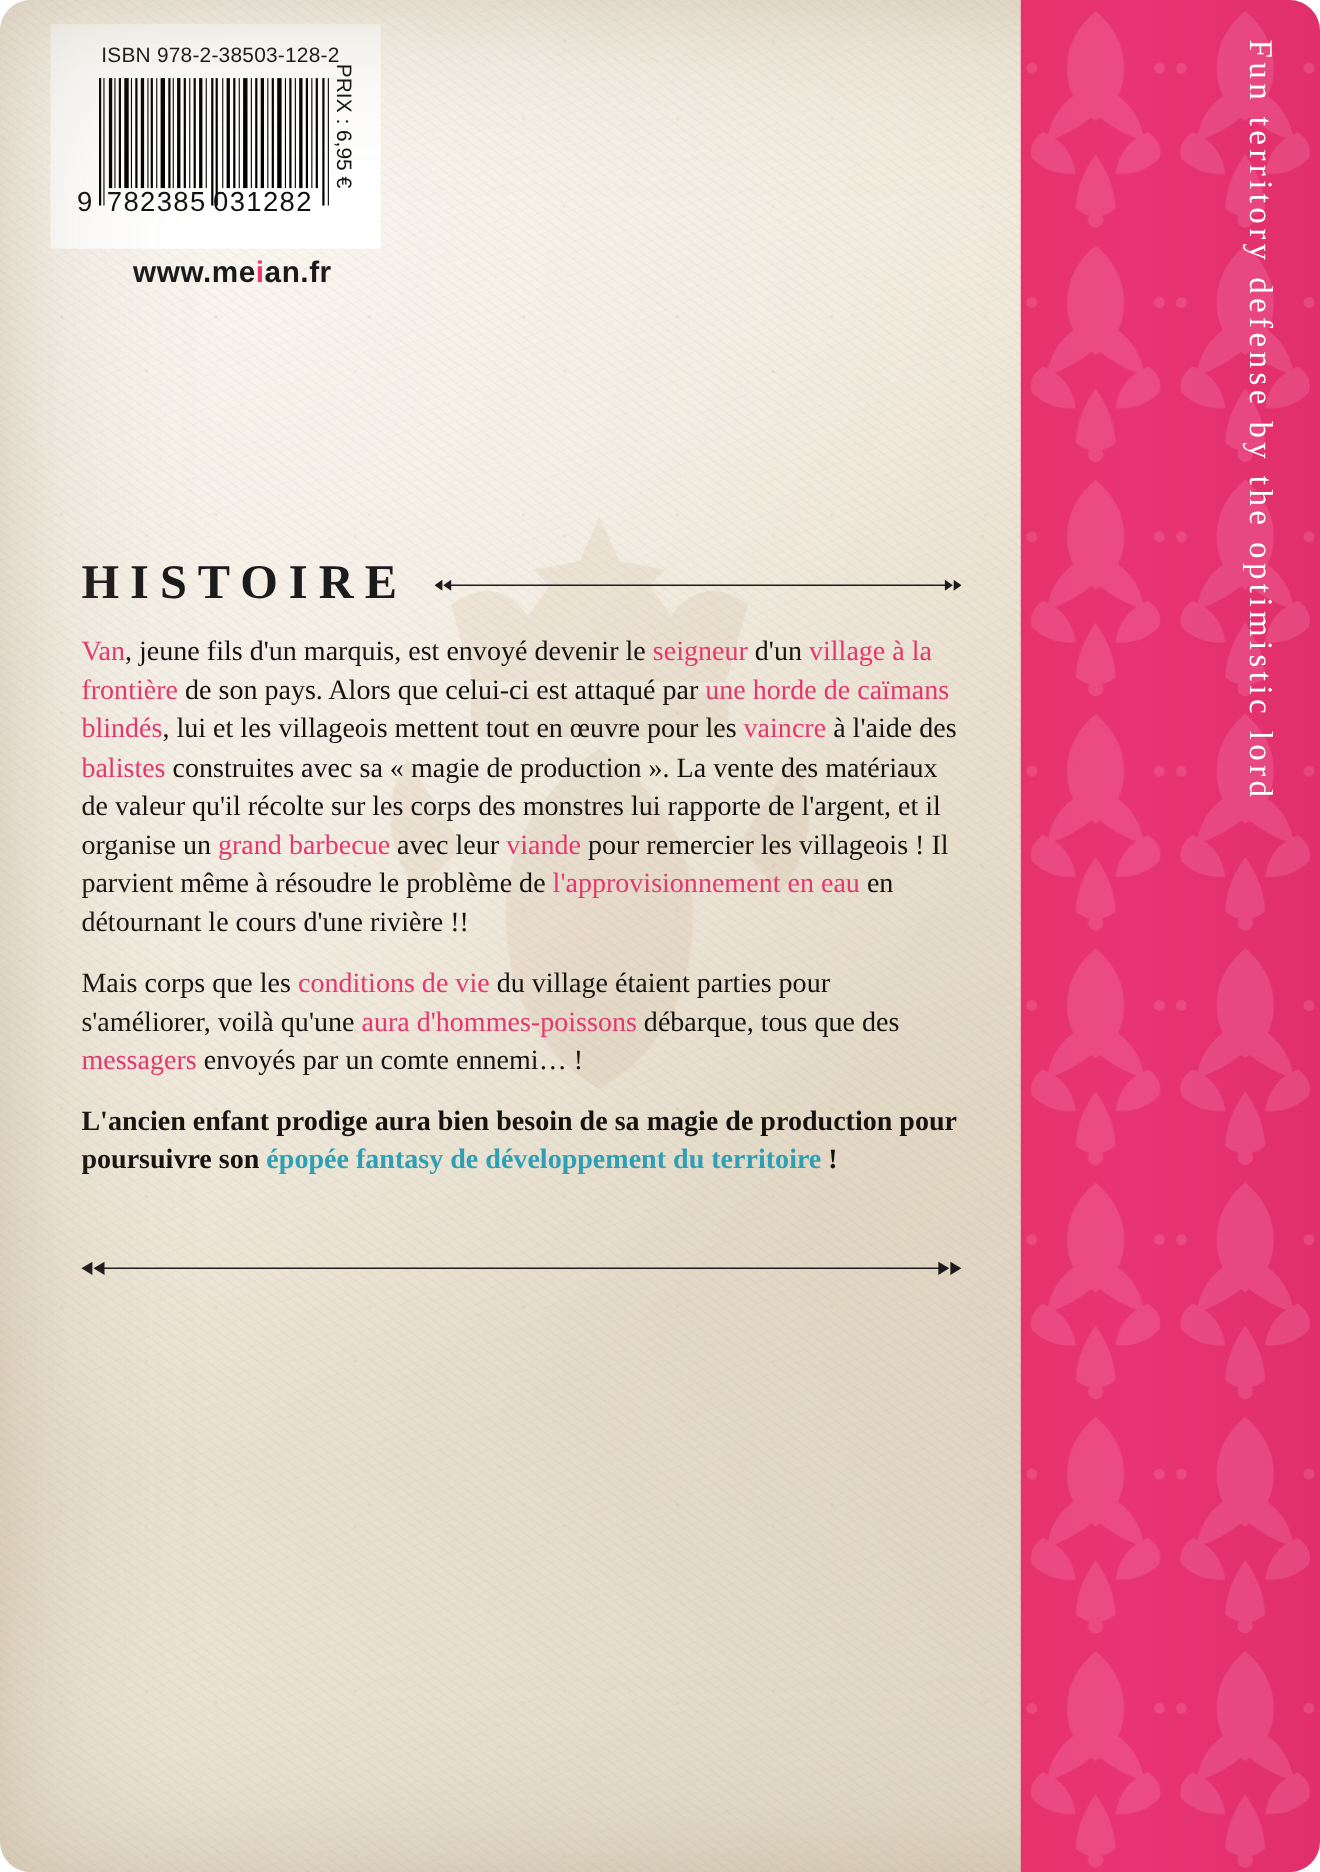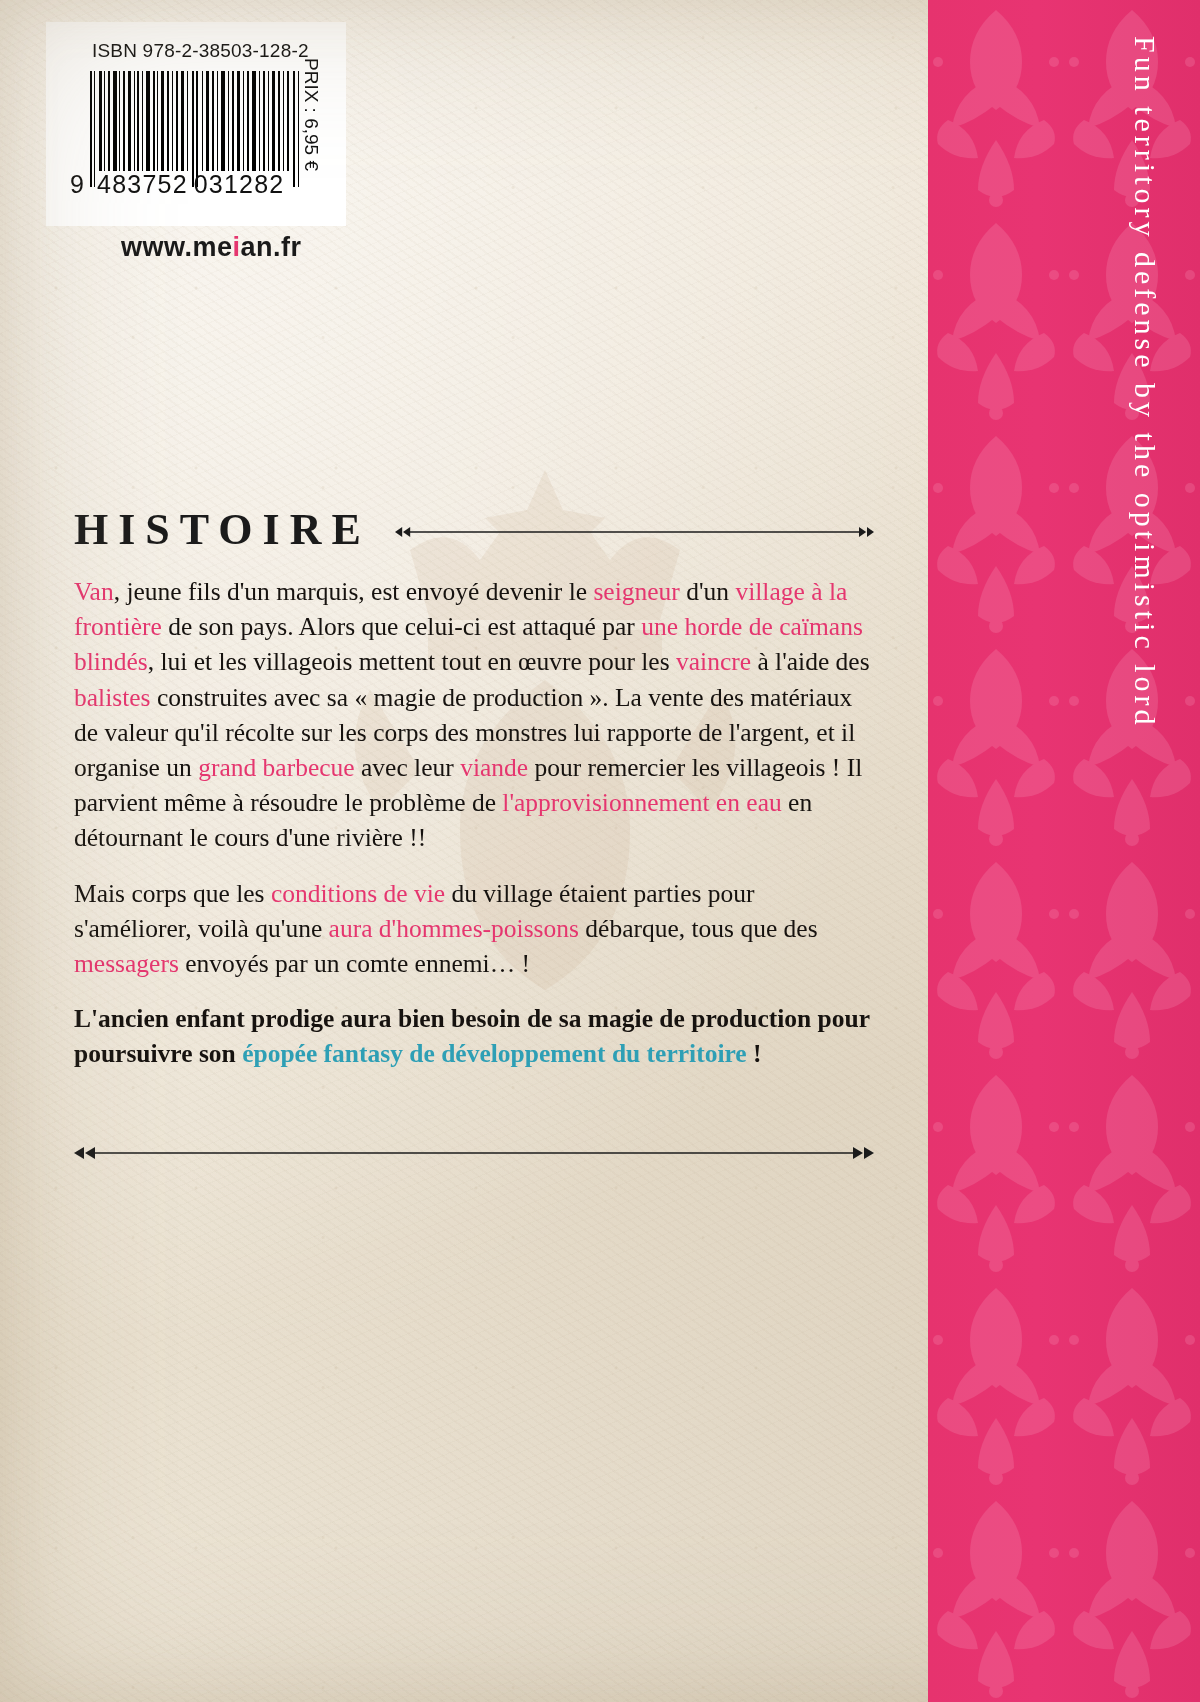--- a/index.html
+++ b/index.html
@@ -19,20 +19,21 @@
   #page {
     position: absolute;
     left: 0; top: 0;
     width: 1200px;
     height: 1702px;
     background:
       radial-gradient(ellipse at 20% 10%, rgba(255,255,255,0.55) 0%, rgba(255,255,255,0) 55%),
       radial-gradient(ellipse at 85% 85%, rgba(205,190,165,0.45) 0%, rgba(205,190,165,0) 60%),
       linear-gradient(160deg, #f3ece0 0%, #efe7d9 35%, #e9e0cf 65%, #f1ebdf 100%);
     overflow: hidden;
+    border-radius: 28px;
   }
   
   #grain {
     position: absolute;
     inset: 0;
     background-image:
       repeating-linear-gradient(37deg, rgba(160,140,110,0.045) 0 2px, rgba(0,0,0,0) 2px 7px),
       repeating-linear-gradient(-23deg, rgba(160,140,110,0.035) 0 1px, rgba(0,0,0,0) 1px 9px),
       radial-gradient(circle at 40% 60%, rgba(190,170,140,0.18) 0 1px, rgba(0,0,0,0) 2px),
       radial-gradient(circle at 70% 25%, rgba(190,170,140,0.16) 0 1px, rgba(0,0,0,0) 2px);
@@ -269,21 +270,21 @@
           <rect x="190" y="0" width="2" height="100"></rect>
           <rect x="195" y="0" width="1" height="100"></rect>
           <rect x="199" y="0" width="2" height="100"></rect>
           <rect x="205" y="0" width="2" height="116"></rect>
           <rect x="210" y="0" width="1" height="116"></rect>
         </g>
       </svg>
     </div>
     <div id="barcode-digits">
       <span class="lead">9</span>
-      <span>483752</span>
+      <span>782385</span>
       <span>031282</span>
     </div>
     <div id="price-vertical">PRIX : 6,95 €</div>
   </div>
 
   <div id="website"><span>www.me</span><span class="accent">i</span><span>an.fr</span></div>
 
   <div id="content">
 
     <div id="title-row">

